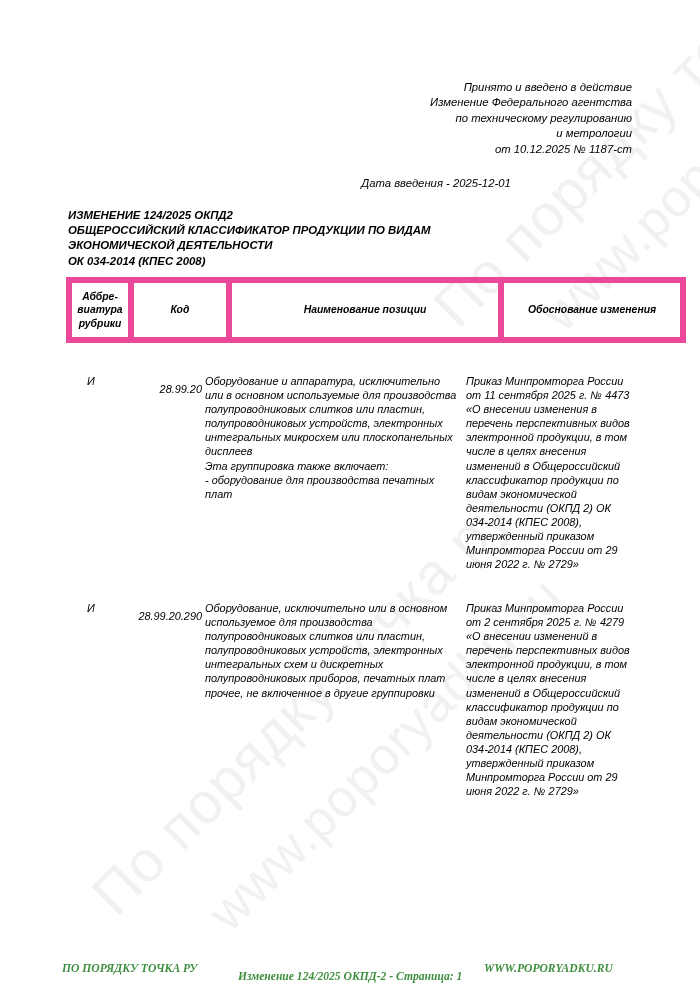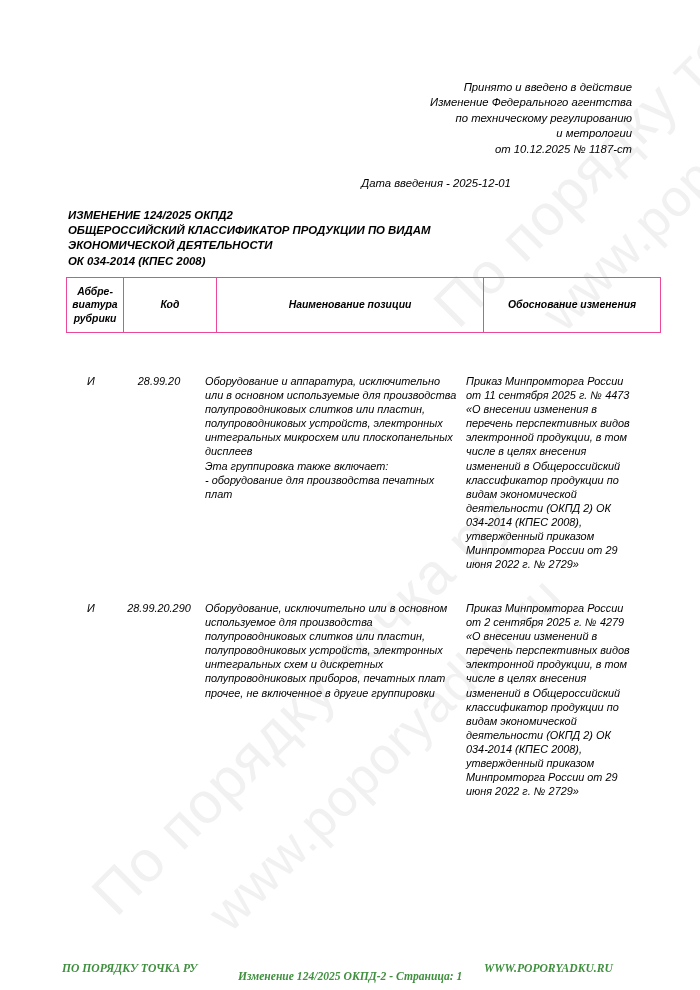--- a/index.html
+++ b/index.html
@@ -108,21 +108,21 @@
   
   #chg-table {
     position: absolute;
     left: 66px;
     top: 277px;
     width: 566px;
     border-collapse: collapse;
     table-layout: fixed;
   }
   #chg-table th {
-    border: 1px solid #ec4899;
+    border: 6px solid #ec4899;
     font-size: 10.4px;
     font-weight: bold;
     text-align: center;
     vertical-align: middle;
     padding: 7px 3px;
     line-height: 13.4px;
   }
   .col-abbr  { width: 50px;  }
   .col-code  { width: 86px;  }
   .col-name  { width: 260px; }
@@ -150,21 +150,22 @@
   .row .c-abbr {
     position: absolute;
     left: 0px;
     width: 50px;
     text-align: center;
   }
   .row .c-code {
     position: absolute;
     left: 50px;
     width: 86px;
-    text-align: center;
+    text-align: right;
+    margin-top: 8px;
   }
   .row .c-name {
     position: absolute;
     left: 139px;
     width: 256px;
     text-align: left;
   }
   .row .c-just {
     position: absolute;
     left: 400px;

